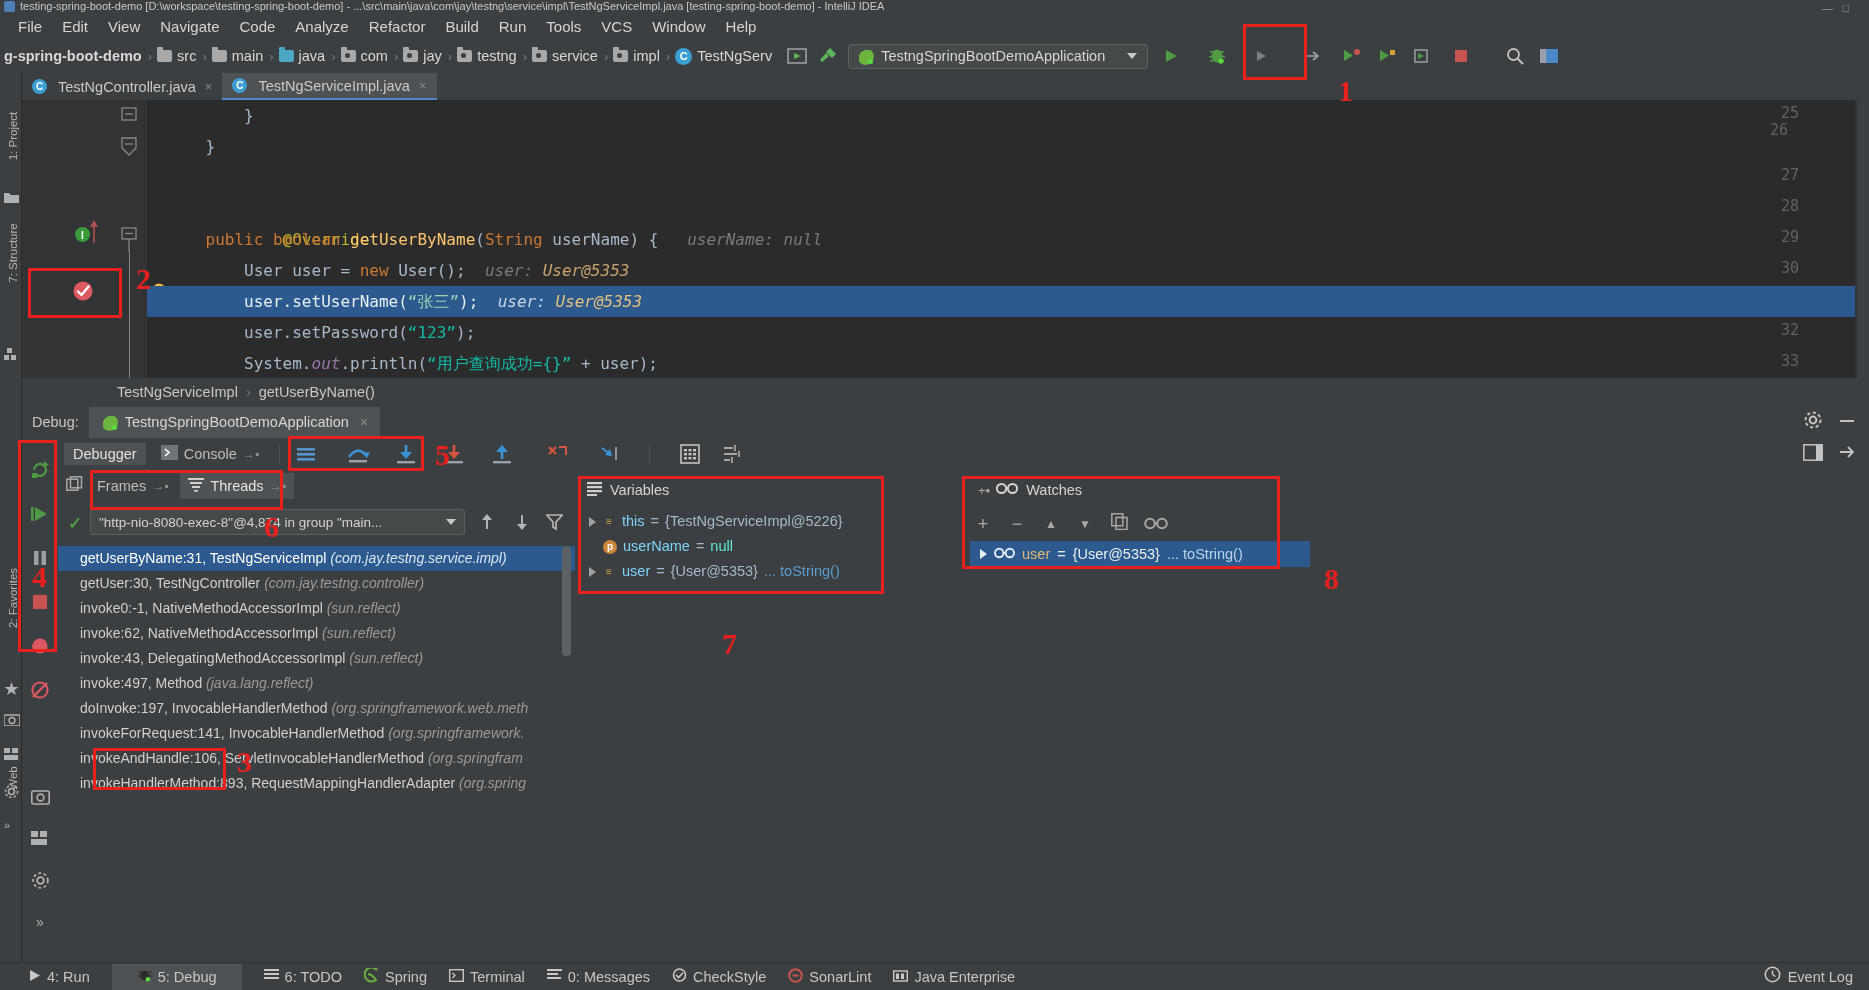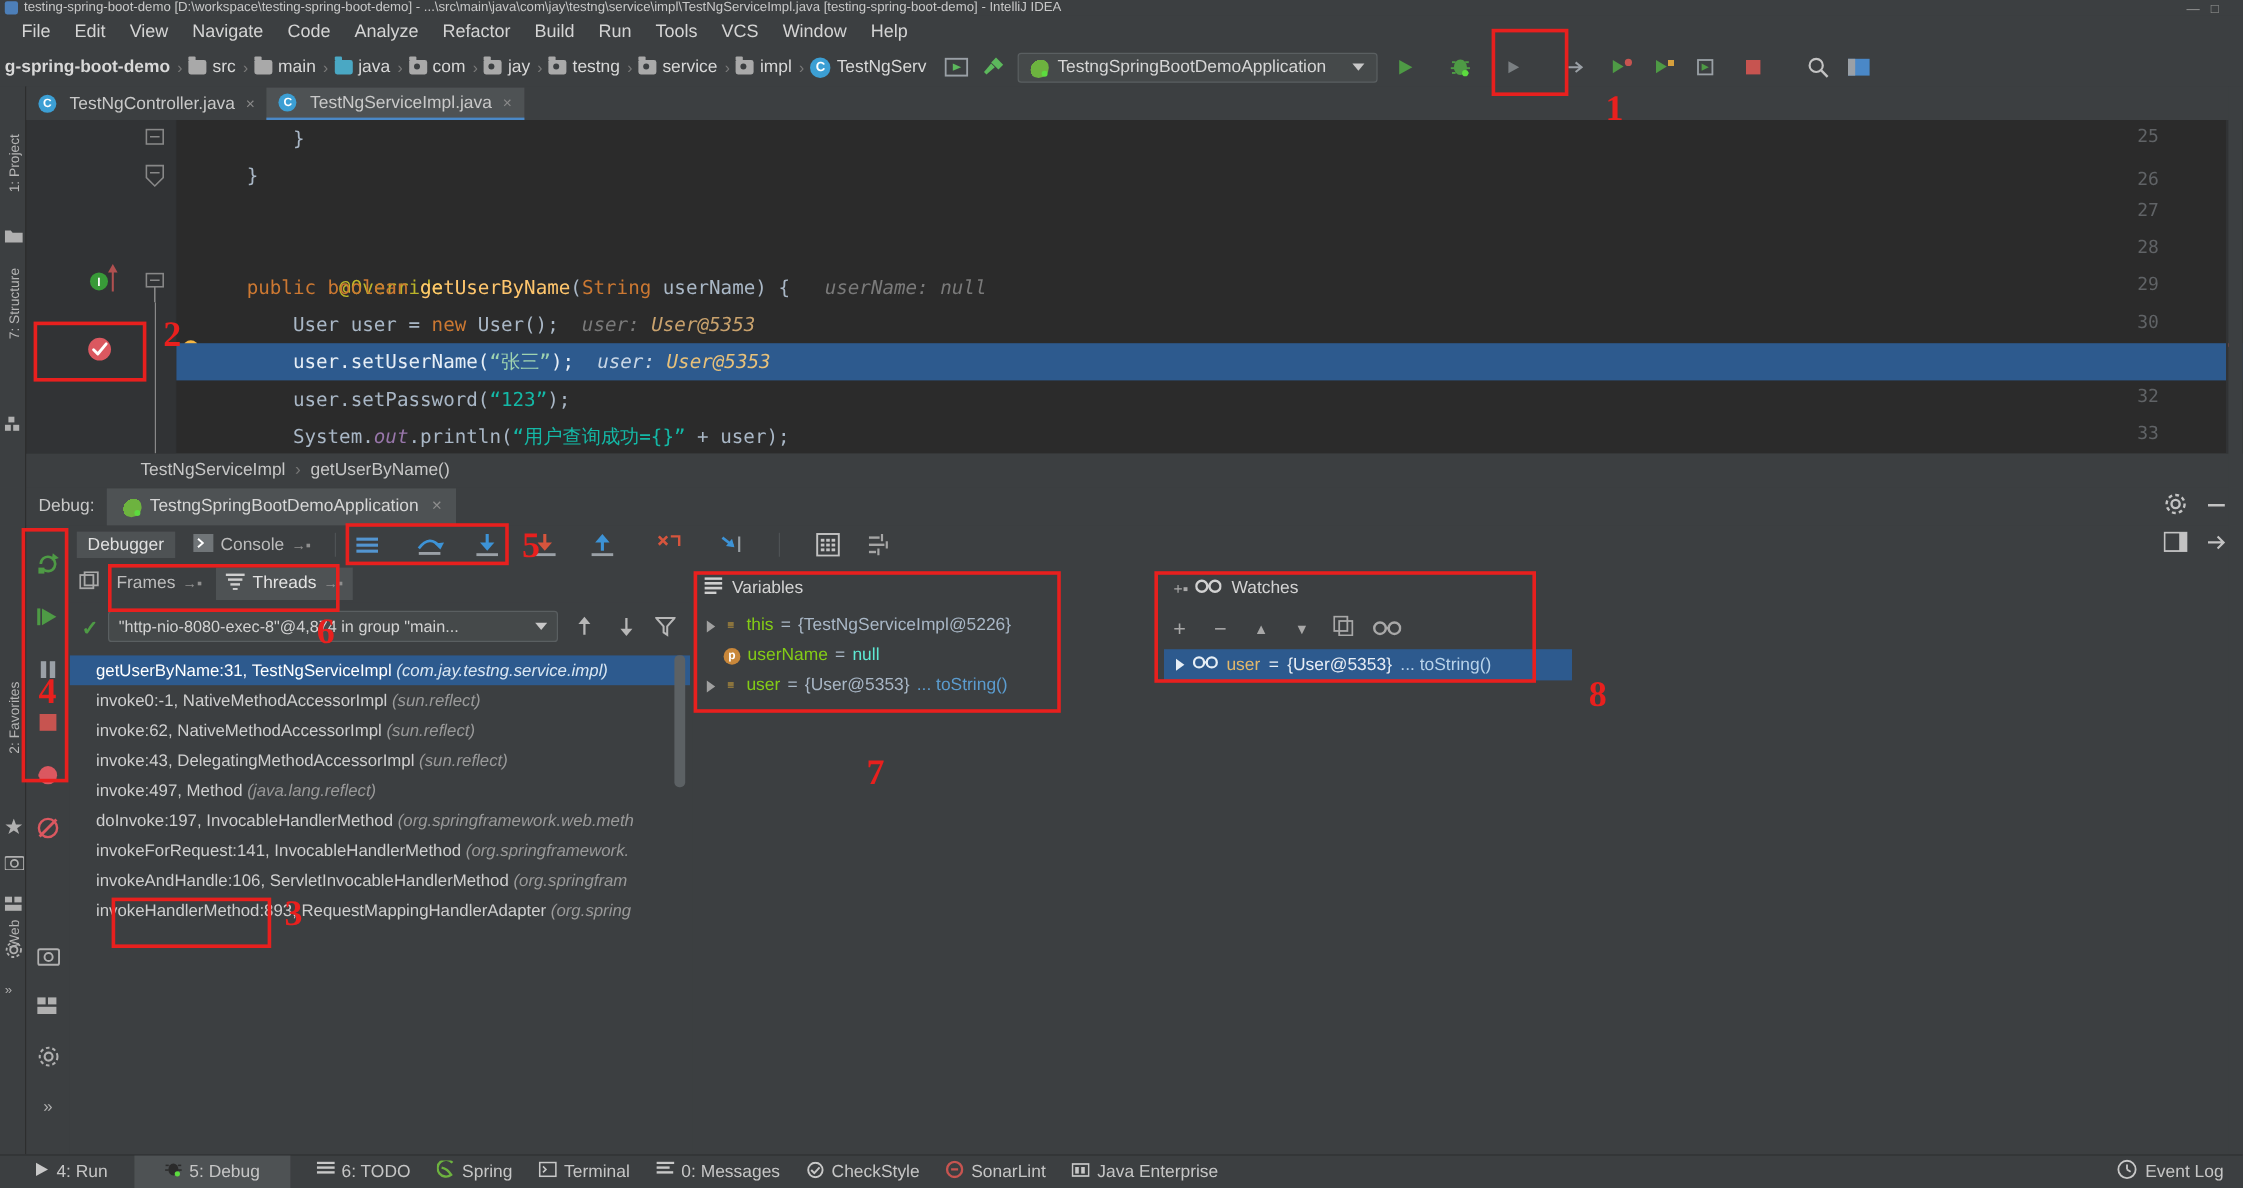--- a/index.html
+++ b/index.html
@@ -215,21 +215,21 @@
   .var-row {
     position:absolute; left:0; right:0; height:25px; line-height:25px;
     font-size:14.5px; color:#d0d0d0; white-space:nowrap; padding-left:12px;
     display:flex; align-items:center; gap:6px;
   }
   .tri { width:0;height:0;border-top:5px solid transparent;border-bottom:5px solid transparent;border-left:7px solid #a0a0a0; }
   .ico-sq {
     width:14px;height:14px;display:inline-flex;align-items:center;justify-content:center;
     font-size:10px;font-weight:bold;border-radius:2px;
   }
-  .vn { color:#84cc16; }
+  .vn { color:#7dd3fc; }
   .ve { color:#a9b7c6; }
   .vnull { color:#5eead4; }
   .vlink { color:#5b9ccf; }
 
   
   .watch-panel { position:absolute; left:960px; top:475px; width:640px; bottom:28px; background:#3c3f41; }
   .watch-toolbar {
     position:absolute; left:0; top:34px; height:30px; display:flex; align-items:center;
     gap:16px; padding-left:14px;
   }
@@ -483,21 +483,21 @@
       <span>TestNgServiceImpl.java</span>
       <span class="x">×</span>
     </div>
   </div>
 
   <div class="editor">
     <div class="gutter"></div>
     <div class="fold-col"></div>
 
     <div class="ln" style="top:4px;">25</div>
-    <div class="ln" style="top:40px;">26</div>
+    <div class="ln" style="top:21px;text-align:center;">26</div>
     <div class="ln" style="top:66px;">27</div>
     <div class="ln" style="top:97px;">28</div>
     <div class="ln" style="top:128px;">29</div>
     <div class="ln" style="top:159px;">30</div>
     <div class="ln" style="top:190px;">31</div>
     <div class="ln" style="top:221px;">32</div>
     <div class="ln" style="top:252px;">33</div>
 
     <svg style="position:absolute;left:98px;top:6px;" width="18" height="18" viewBox="0 0 18 18">
       <rect x="2" y="2" width="14" height="12" fill="none" stroke="#888" stroke-width="1.3"></rect>
@@ -806,20 +806,24 @@
         <polygon points="0.8,2 16.2,2 10,9 10,16 7,14 7,9" fill="none" stroke="#b7b7b7" stroke-width="1.7"></polygon>
       </svg>
   </div>
 
   <div class="frames-list">
     <div class="frow sel">
       <span>getUserByName:31, TestNgServiceImpl</span>
       <span class="pkg">(com.jay.testng.service.impl)</span>
     </div>
     <div class="frow">
+      <span>getUser:30, TestNgController</span>
+      <span class="pkg">(com.jay.testng.controller)</span>
+    </div>
+    <div class="frow">
       <span>invoke0:-1, NativeMethodAccessorImpl</span>
       <span class="pkg">(sun.reflect)</span>
     </div>
     <div class="frow">
       <span>invoke:62, NativeMethodAccessorImpl</span>
       <span class="pkg">(sun.reflect)</span>
     </div>
     <div class="frow">
       <span>invoke:43, DelegatingMethodAccessorImpl</span>
       <span class="pkg">(sun.reflect)</span>

